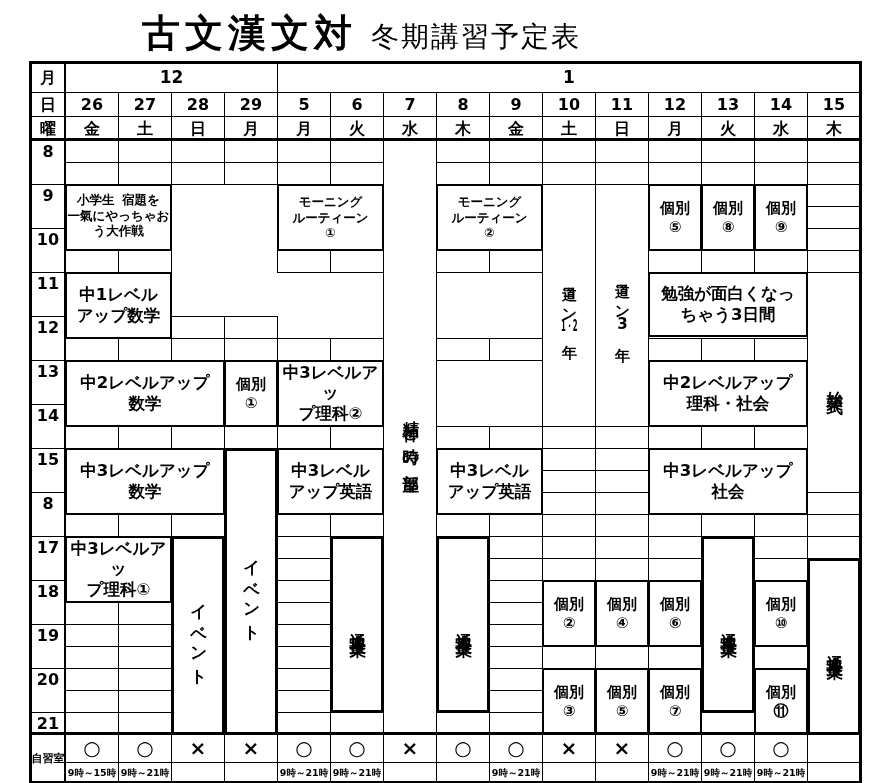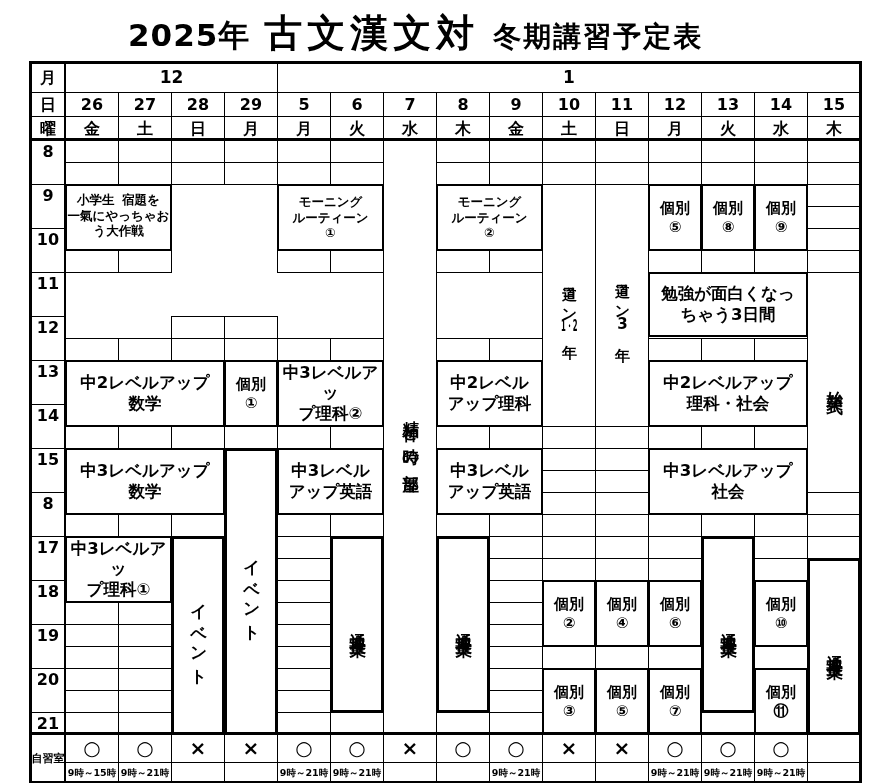--- a/index.html
+++ b/index.html
@@ -1,21 +1,21 @@
 <!DOCTYPE html>
 <html><head>
 <meta charset="utf-8">
 <style>
   html,body{margin:0;padding:0}
   body{width:880px;height:783px;background:#fff;position:relative;overflow:hidden;
        color:#000;font-family:"DejaVu Sans",sans-serif;}
   .title{position:absolute;left:128px;top:8px;display:flex;align-items:baseline;white-space:nowrap}
   .t-year{font-size:31px;font-weight:bold;letter-spacing:1px}
   .t-school{font-size:38px;font-weight:bold;font-family:"DejaVu Serif",serif;letter-spacing:5px;margin:0 14px}
-  .t-event{font-size:28px;font-weight:bold;letter-spacing:2px}
+  .t-event{font-size:28px;font-weight:normal;letter-spacing:2px}
   #tbl{position:absolute;left:30px;top:62px;width:831px;height:721px}
   .c{position:absolute;box-sizing:border-box;border:1px solid #000;background:#fff;
      display:flex;align-items:center;justify-content:center;text-align:center;
      line-height:1.25;font-weight:700;overflow:hidden}
   .bc{z-index:1}
   .hd{font-size:16px;z-index:1}
   .lg{font-size:17px}
   .hr{font-size:16px;align-items:flex-start;padding-top:1px;z-index:1}
   .sr{font-size:11px;align-items:center;padding-top:0;white-space:nowrap}
   .mk{font-size:20px;z-index:1}
@@ -29,21 +29,20 @@
   .fs-m{font-size:15px}
   .fs-l{font-size:16.5px}
   .bar{position:absolute;background:#000;z-index:4}
   .frame{position:absolute;box-sizing:border-box;left:-1px;top:-1px;width:833px;height:723px;
          border:3px solid #000;z-index:5;pointer-events:none}
 </style>
 </head>
 <body>
 
 <div class="title">
-  <span class="t-year">2025年</span>
   <span class="t-school">古文漢文対</span>
   <span class="t-event">冬期講習予定表</span>
 </div>
 
 <div id="tbl">
   <div class="bar" style="left:34px;top:0;width:2px;height:721px"></div>
   <div class="bar" style="left:0;top:76px;width:831px;height:2px"></div>
   <div class="bar" style="left:0;top:670px;width:831px;height:3px"></div>
   <div class="frame"></div>
 <div class="c hd" style="left: 0px; top: 0px; width: 36px; height: 31px;">月</div>
@@ -224,35 +223,35 @@
     <div class="c bc" style="left: 777px; top: 122px; width: 54px; height: 23px;"></div>
     <div class="c bc" style="left: 777px; top: 144px; width: 54px; height: 23px;"></div>
     <div class="c bc" style="left: 777px; top: 166px; width: 54px; height: 23px;"></div>
     <div class="c bc" style="left: 777px; top: 188px; width: 54px; height: 23px;"></div>
     <div class="c bc" style="left: 777px; top: 430px; width: 54px; height: 23px;"></div>
     <div class="c bc" style="left: 777px; top: 452px; width: 54px; height: 23px;"></div>
     <div class="c bc" style="left: 777px; top: 474px; width: 54px; height: 23px;"></div>
     <div class="c ev fs-s" style="left: 35px; top: 122px; width: 107px; height: 67px; font-family: Liberation Mono, monospace;">小学生 宿題を
 一氣にやっちゃお
 う大作戦</div>
+    <div class="c ev fs-l" style="left: 35px; top: 210px; width: 107px; height: 67px;">中1レベル
+アップ数学</div>
     <div class="c ev fs-s" style="left: 247px; top: 122px; width: 107px; height: 67px;">モーニング
 ルーティーン
 ①</div>
     <div class="c ev fs-s" style="left: 406px; top: 122px; width: 107px; height: 67px;">モーニング
 ルーティーン
 ②</div>
     <div class="c ev v fs-l b1" style="left: 353px; top: 78px; width: 54px; height: 595px;">精神と時の部屋</div>
     <div class="c ev fs-m" style="left: 194px; top: 298px; width: 54px; height: 67px;">個別
 ①</div>
     <div class="c ev fs-l" style="left: 35px; top: 298px; width: 160px; height: 67px;">中2レベルアップ
 数学</div>
     <div class="c ev fs-l" style="left: 247px; top: 298px; width: 107px; height: 67px;">中3レベルアッ
 プ理科②</div>
-    <div class="c ev fs-l" style="left: 406px; top: 298px; width: 107px; height: 67px;">中2レベル
-アップ理科</div>
     <div class="c ev fs-l" style="left: 35px; top: 386px; width: 160px; height: 67px;">中3レベルアップ
 数学</div>
     <div class="c ev fs-l" style="left: 247px; top: 386px; width: 107px; height: 67px;">中3レベル
 アップ英語</div>
     <div class="c ev fs-l" style="left: 406px; top: 386px; width: 107px; height: 67px;">中3レベル
 アップ英語</div>
     <div class="c ev fs-l" style="left: 35px; top: 474px; width: 107px; height: 67px;">中3レベルアッ
 プ理科①</div>
     <div class="c ev v fs-l thick" style="left: 141px; top: 474px; width: 54px; height: 199px;">イベント</div>
     <div class="c ev v fs-l thick" style="left: 194px; top: 386px; width: 54px; height: 287px;">イベント</div>

